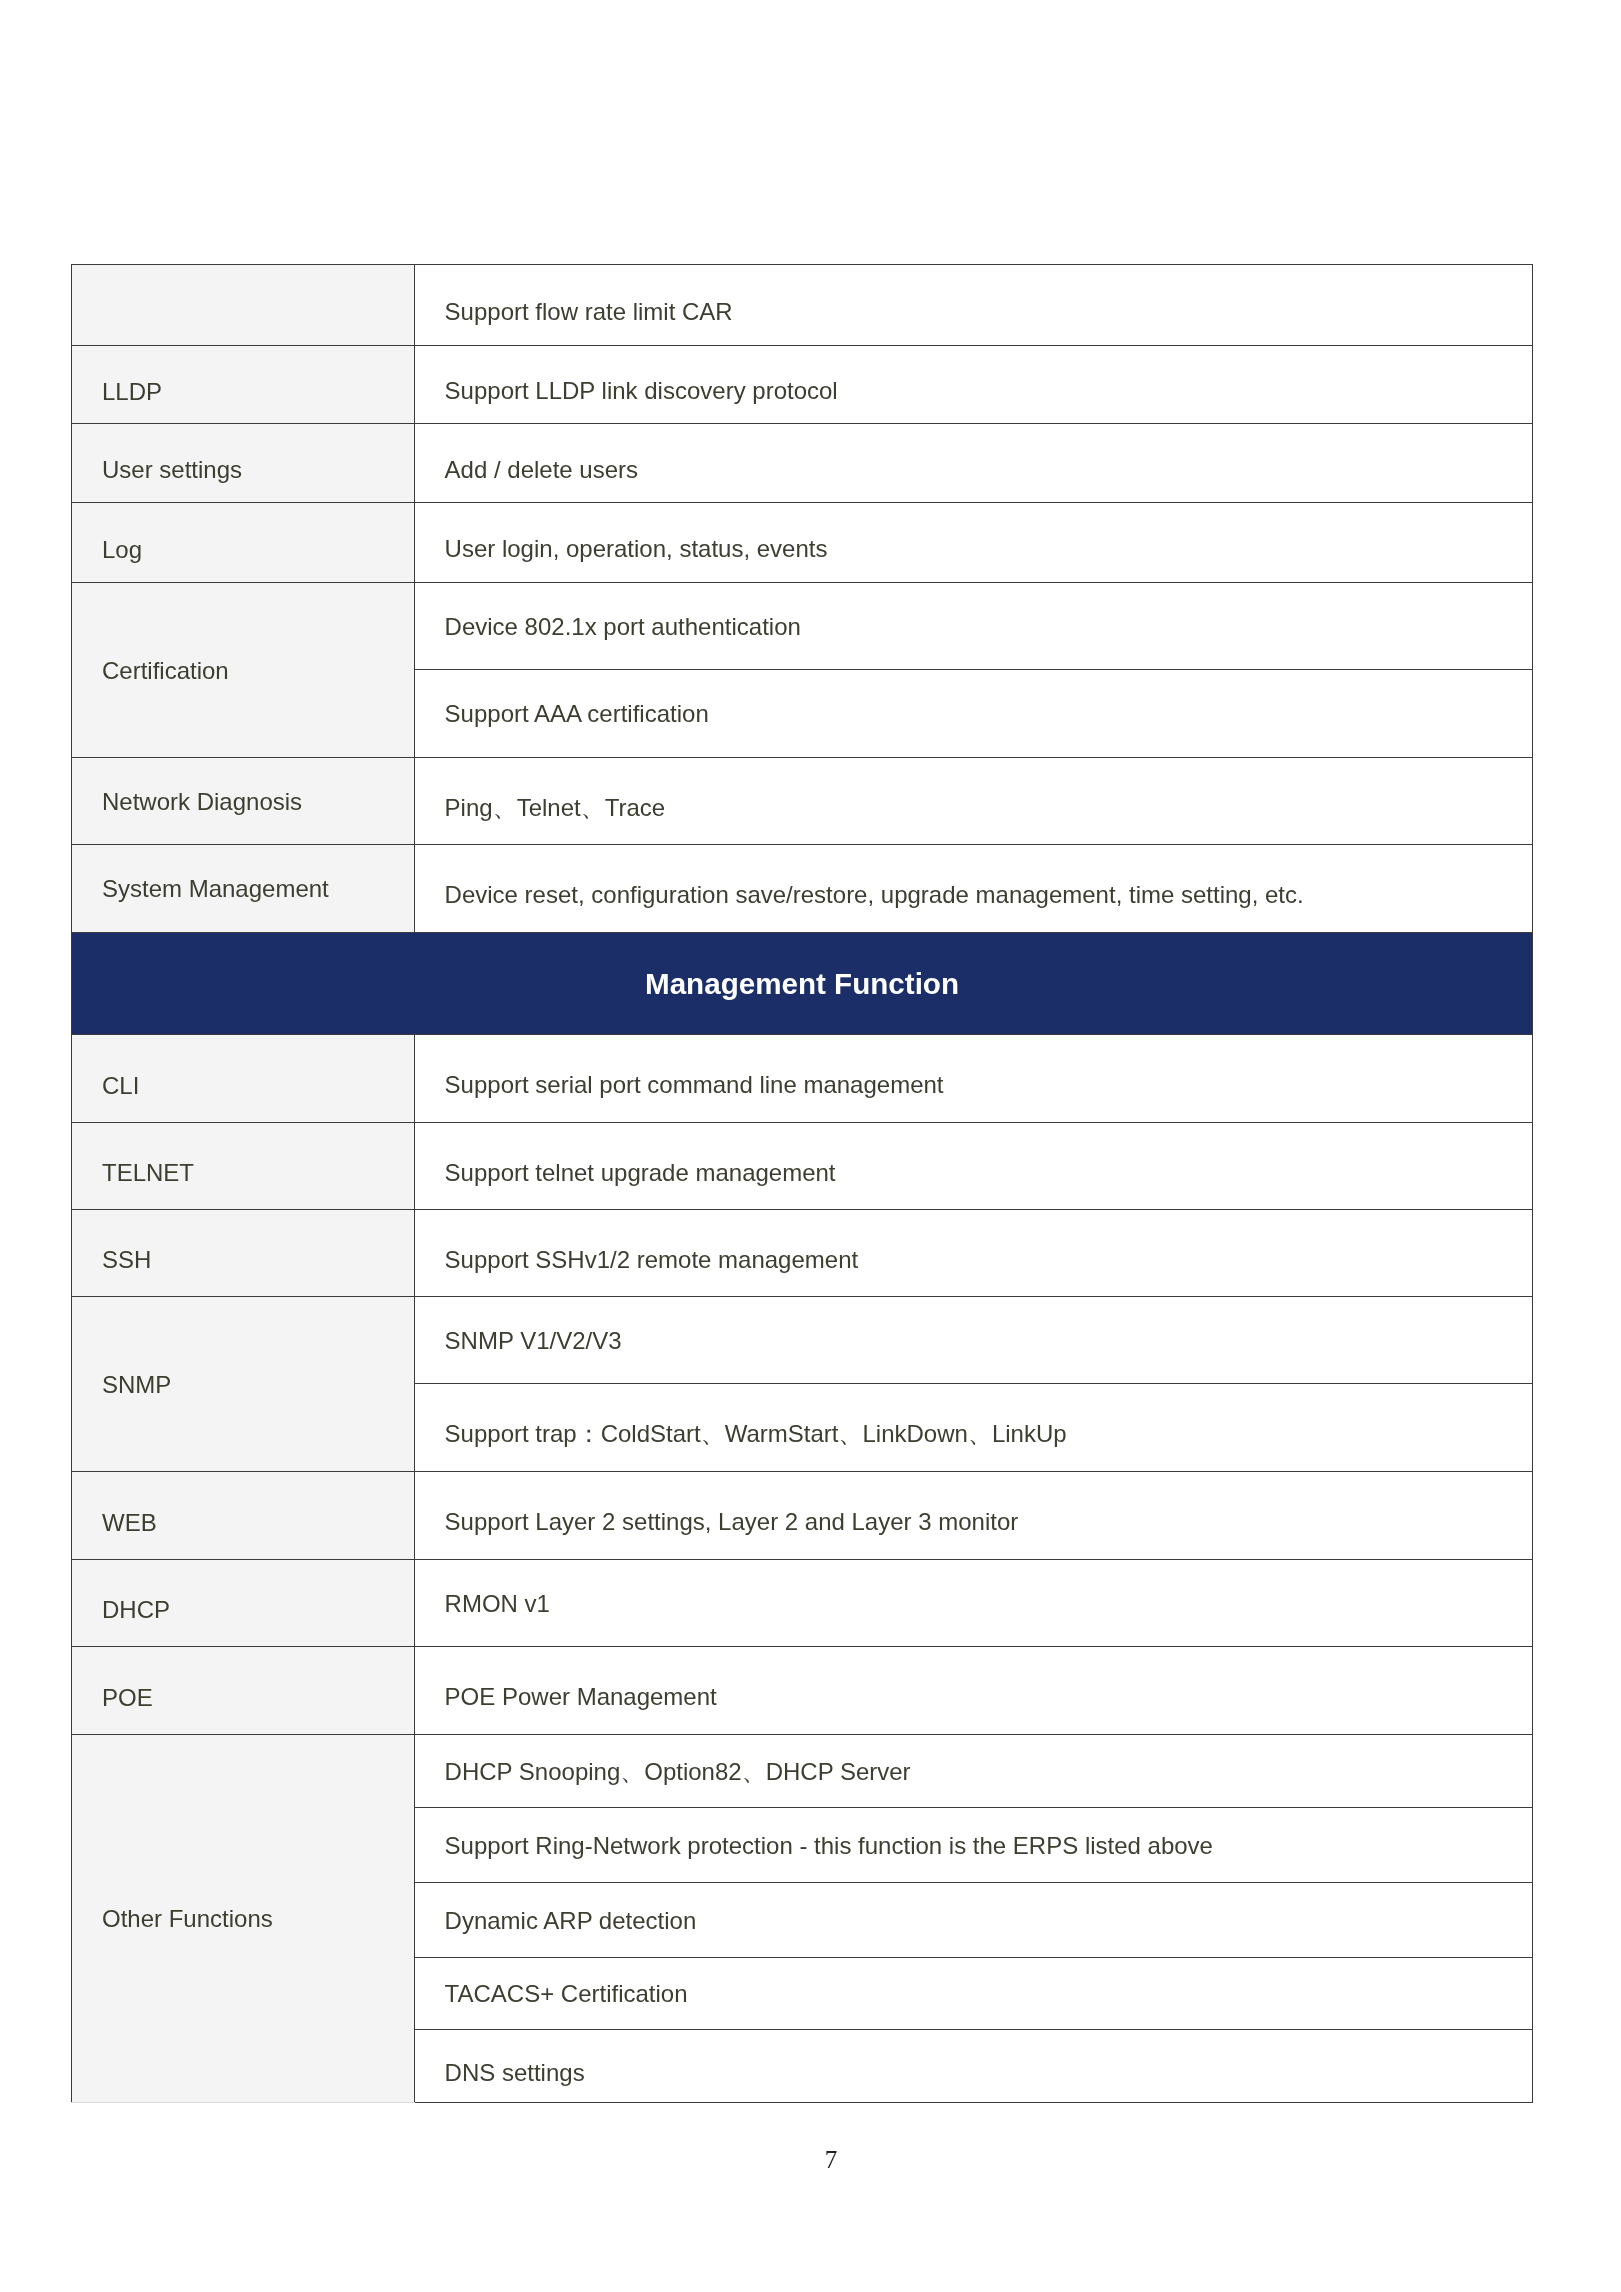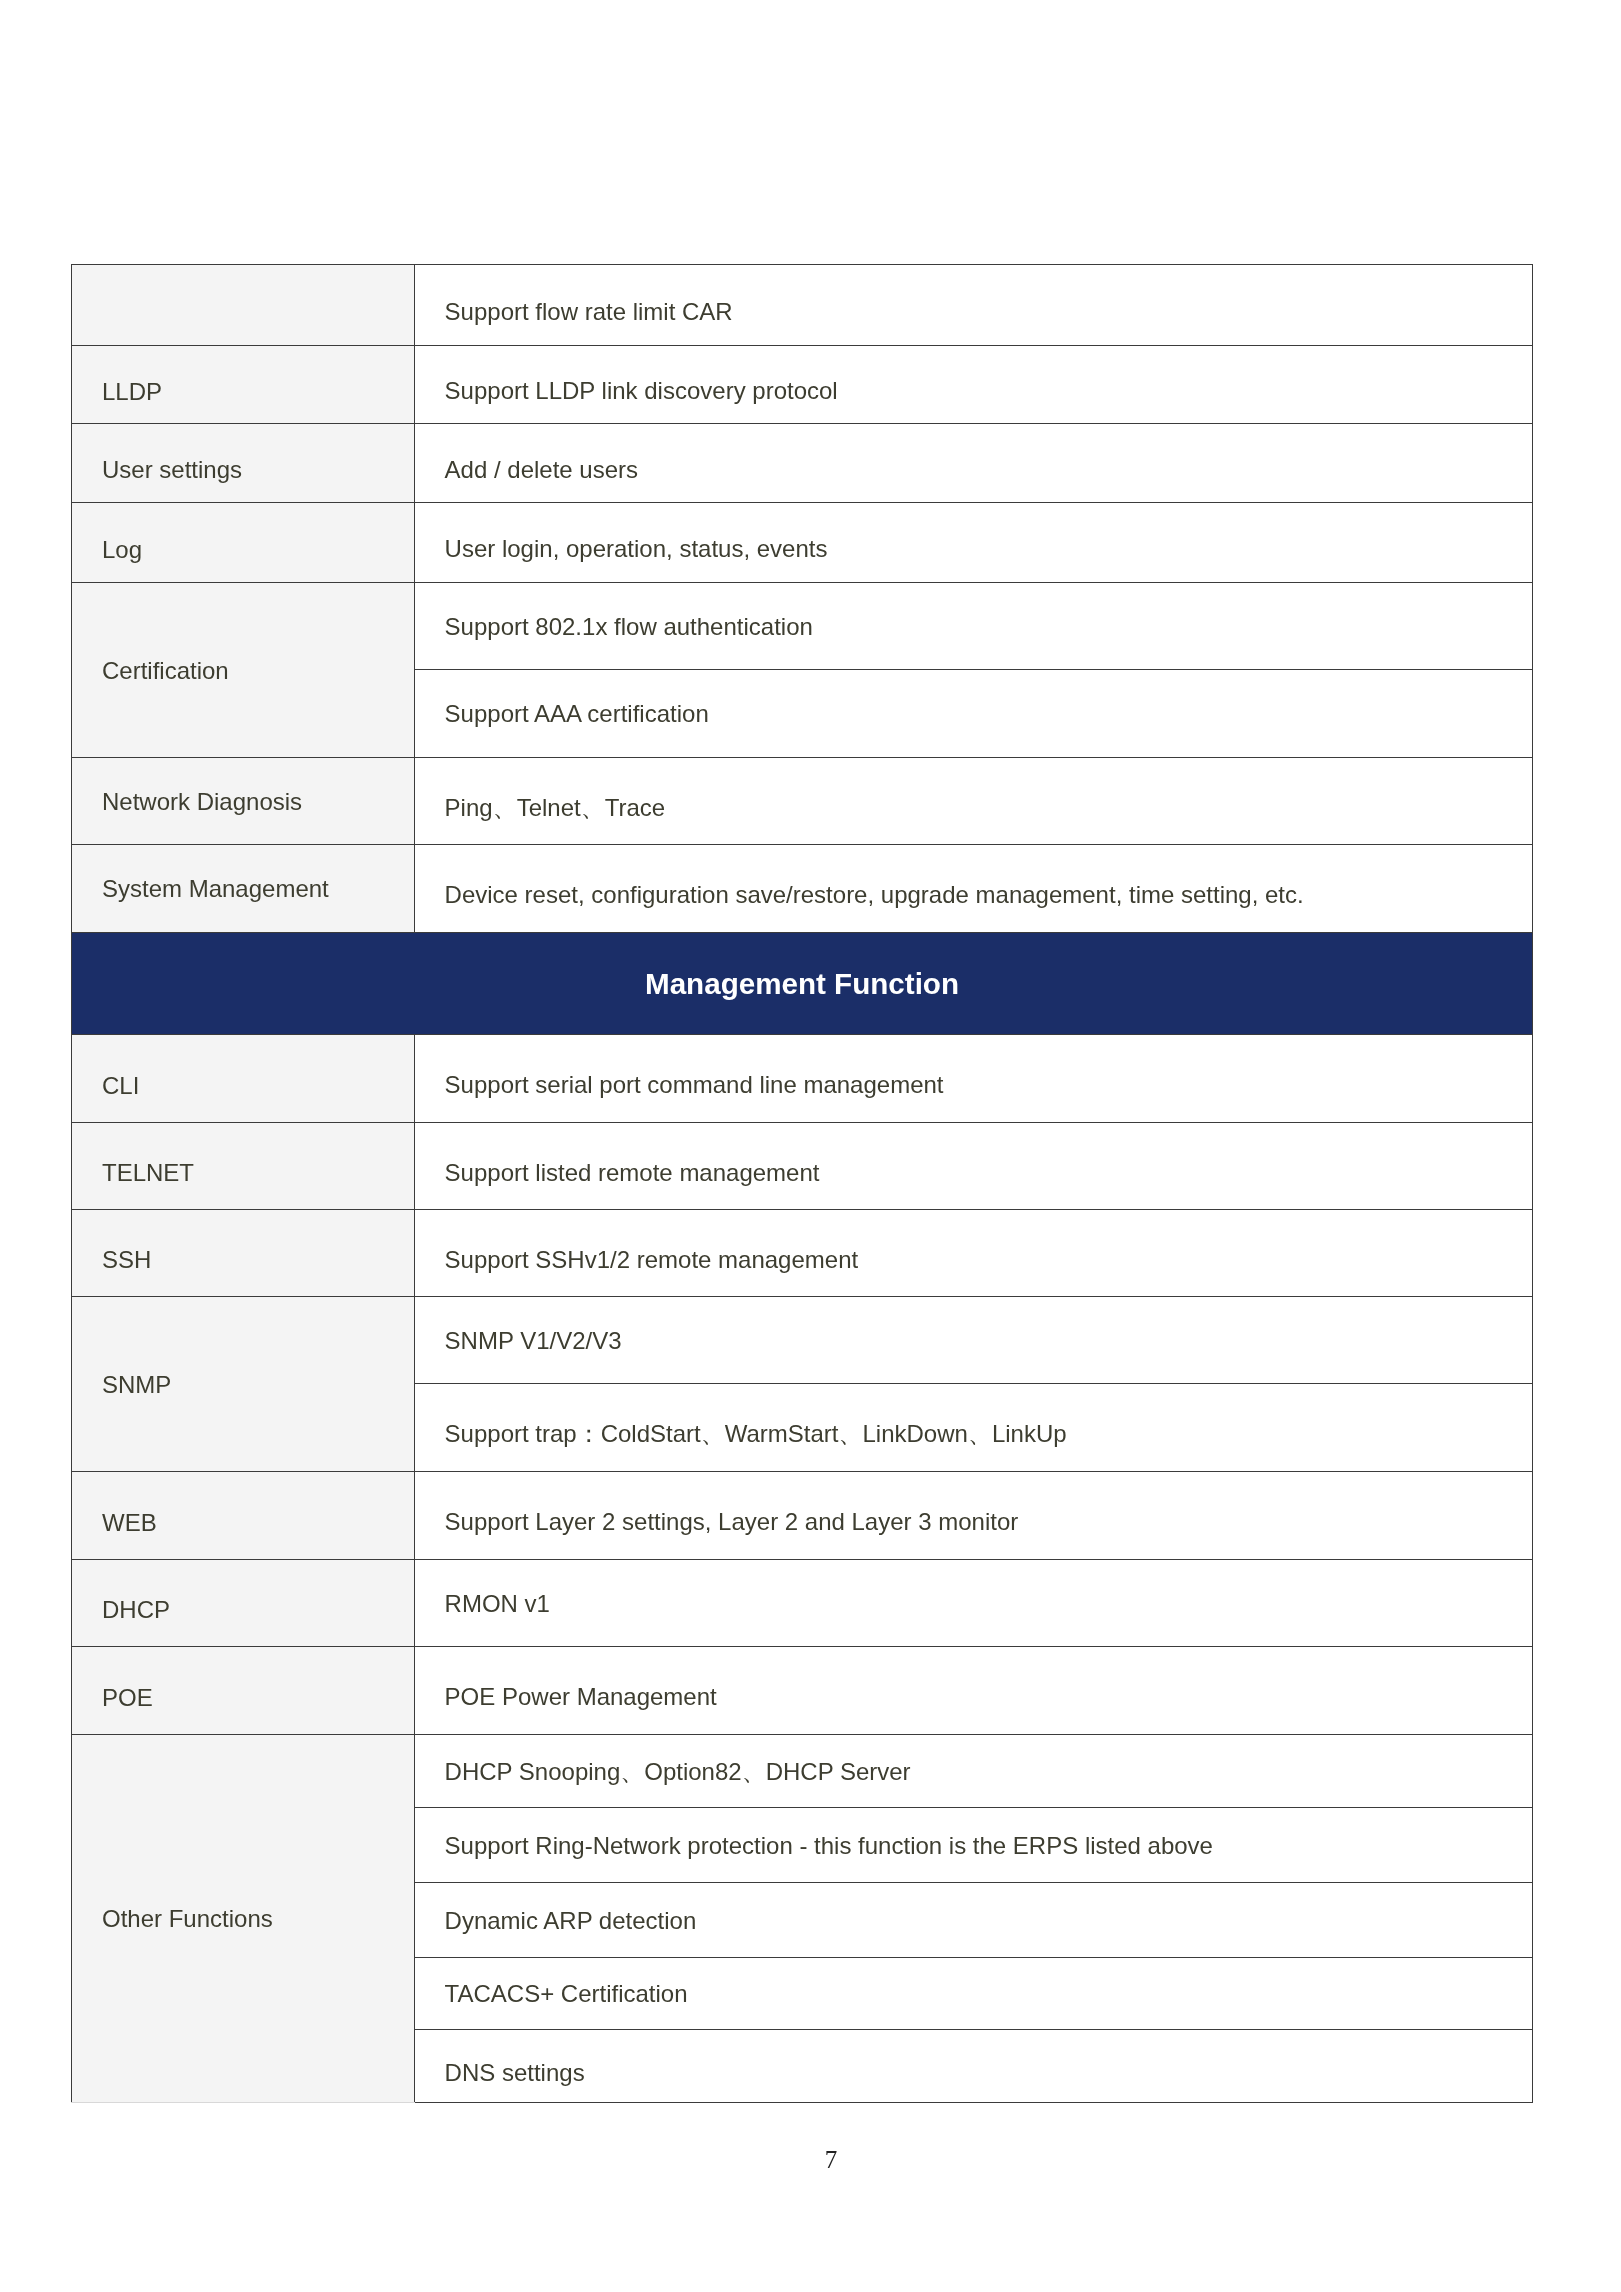--- a/index.html
+++ b/index.html
@@ -110,21 +110,21 @@
       <td class="desc">
           <span class="t low">User login, operation, status, events</span>
         </td>
     </tr>
 
     <tr style="height:87px">
       <td class="feature" rowspan="2">
           <span class="t">Certification</span>
         </td>
       <td class="desc">
-          <span class="t">Support 802.1x flow authentication</span>
+          <span class="t">Device 802.1x port authentication</span>
         </td>
     </tr>
     <tr style="height:88px">
       <td class="desc">
           <span class="t">Support AAA certification</span>
         </td>
     </tr>
 
     <tr style="height:87px">
       <td class="feature">
@@ -155,21 +155,21 @@
       <td class="desc">
           <span class="t low">Support serial port command line management</span>
         </td>
     </tr>
 
     <tr style="height:87px">
       <td class="feature">
           <span class="t high">TELNET</span>
         </td>
       <td class="desc">
-          <span class="t low">Support listed remote management</span>
+          <span class="t low">Support telnet upgrade management</span>
         </td>
     </tr>
 
     <tr style="height:87px">
       <td class="feature">
           <span class="t high">SSH</span>
         </td>
       <td class="desc">
           <span class="t low">Support SSHv1/2 remote management</span>
         </td>

